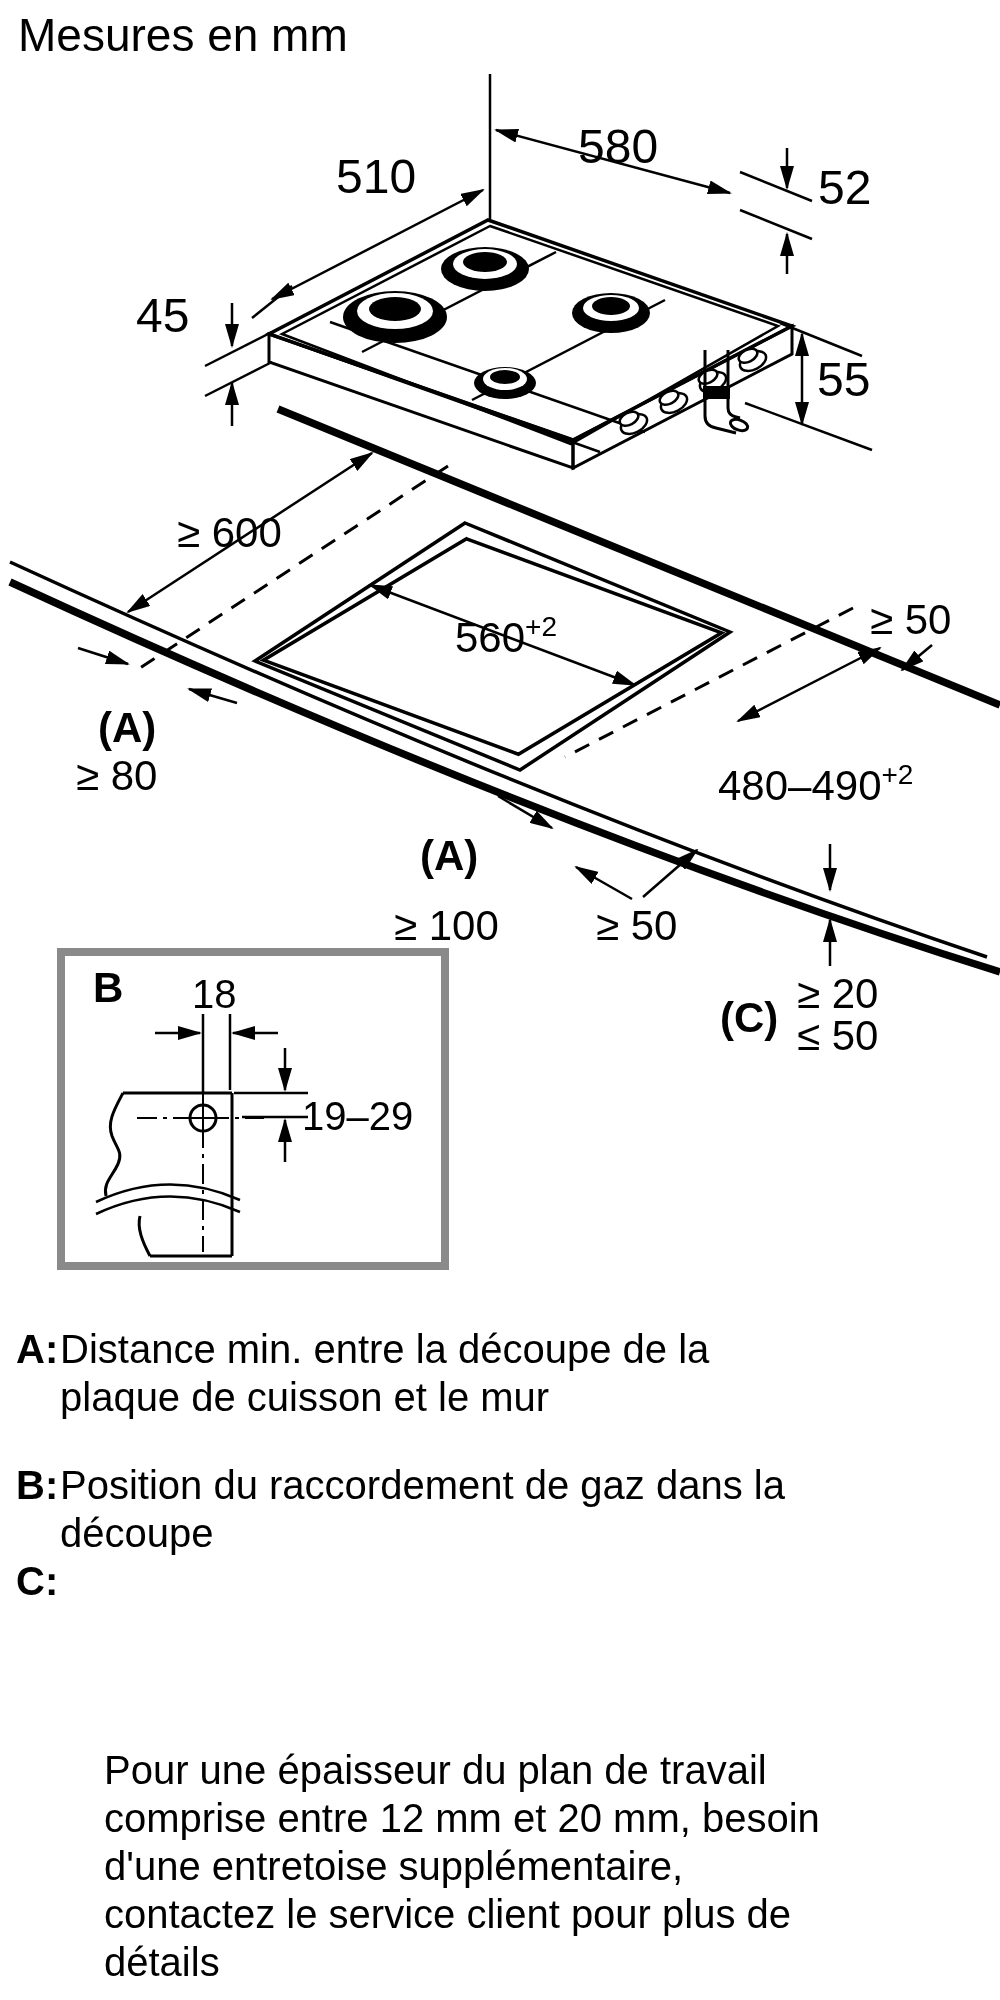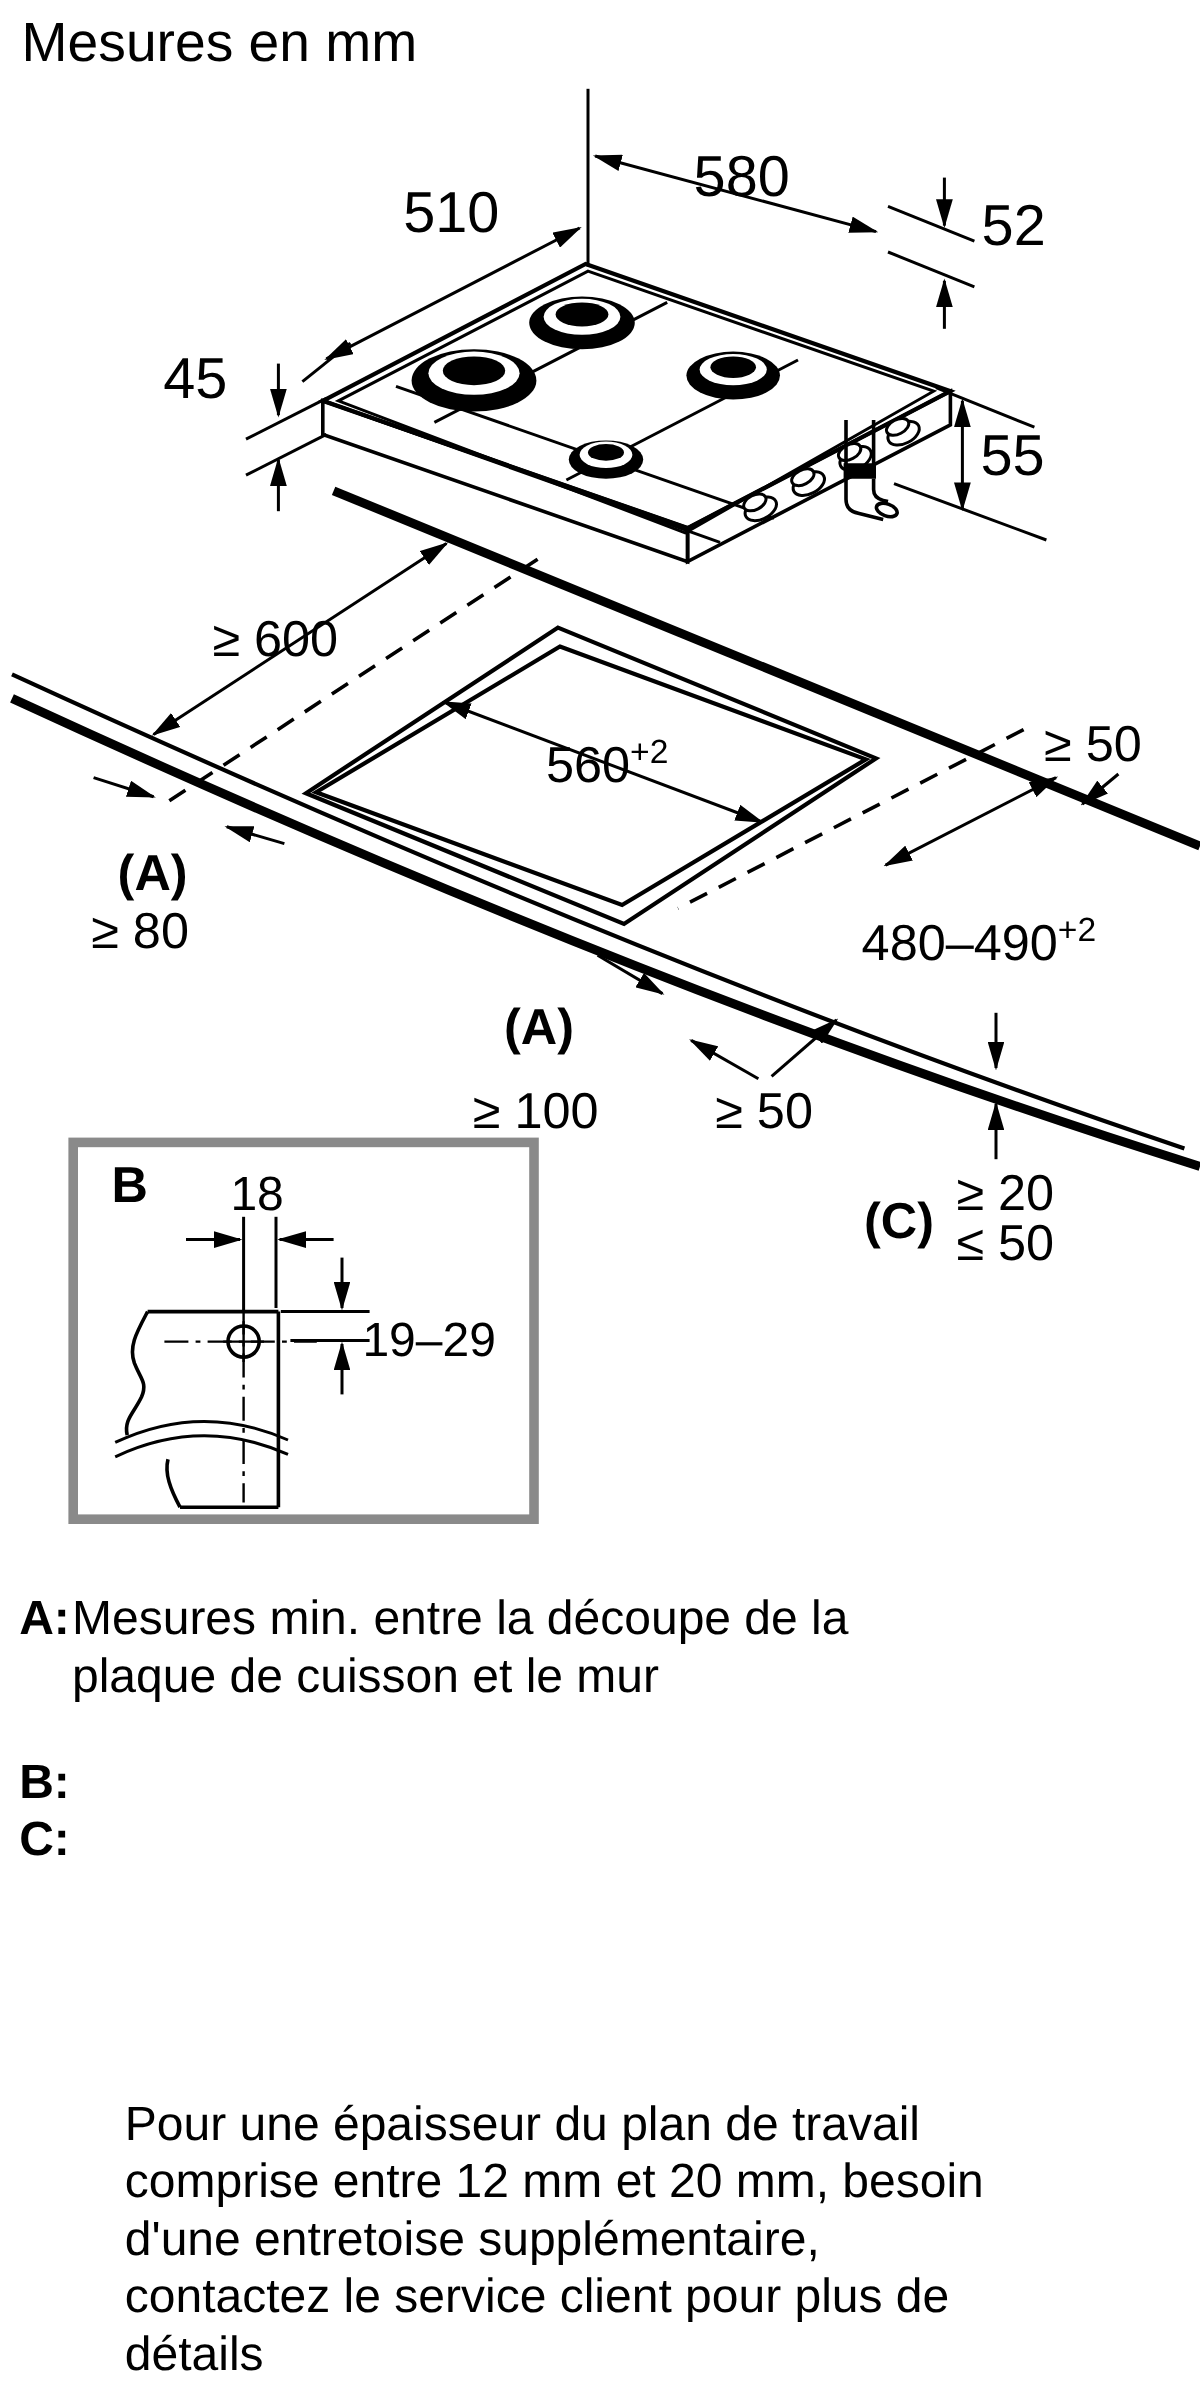--- a/index.html
+++ b/index.html
@@ -219,28 +219,30 @@
         <line x1="285" y1="1048" x2="285" y2="1090" stroke-width="2.5" marker-end="url(#ah)"></line>
         <line x1="285" y1="1162" x2="285" y2="1120" stroke-width="2.5" marker-end="url(#ah)"></line>
       </g>
       <text class="bx" x="302" y="1130">19–29</text>
     </g>
   </svg>
 
   <div class="legend-block" style="top:1325px;">
     <div class="leg-row">
       <span class="leg-key">A:</span>
-      <span class="leg-text">Mesures min. entre la découpe de la
+      <span class="leg-text">Distance min. entre la découpe de la
 plaque de cuisson et le mur</span>
     </div>
   </div>
 
   <div class="legend-block" style="top:1461px;">
     <div class="leg-row">
       <span class="leg-key">B:</span>
+      <span class="leg-text">Position du raccordement de gaz dans la
+découpe</span>
     </div>
     <div class="leg-row">
       <span class="leg-key">C:</span>
     </div>
   </div>
 
   <div class="note-block" style="top:1746px;">Pour une épaisseur du plan de travail
 comprise entre 12 mm et 20 mm, besoin
 d'une entretoise supplémentaire,
 contactez le service client pour plus de

